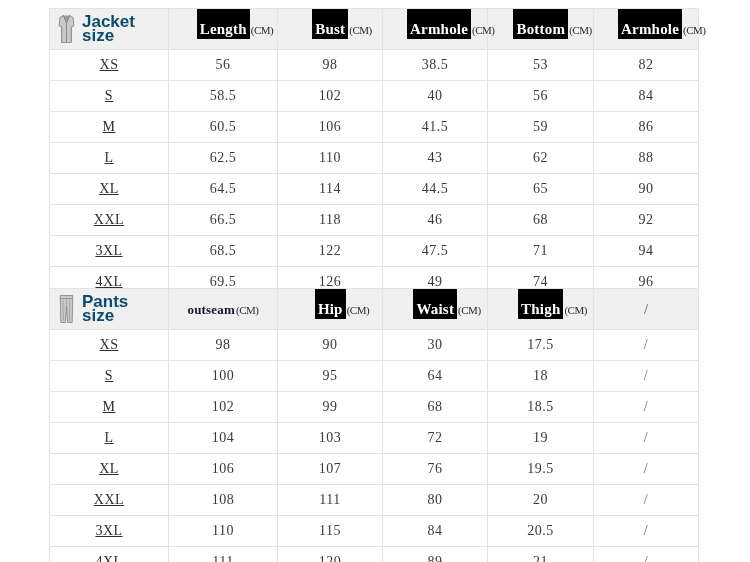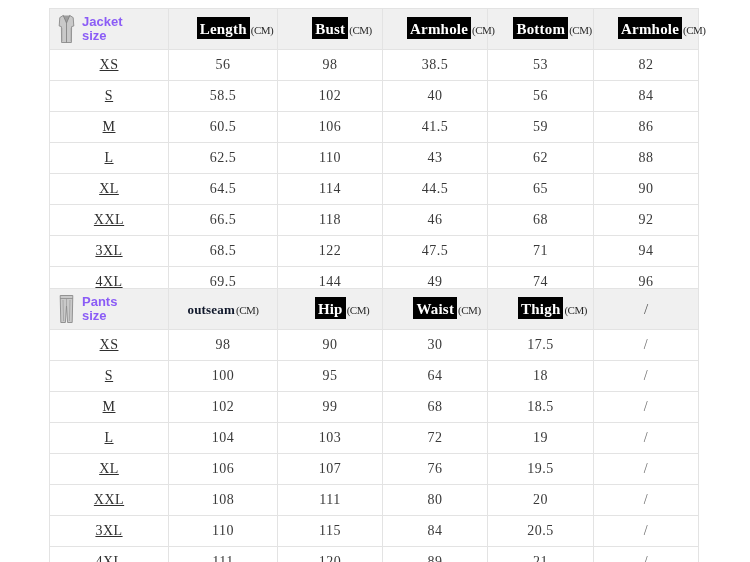--- a/index.html
+++ b/index.html
@@ -59,21 +59,21 @@
     display: inline-block;
     white-space: nowrap;
     font-family: "Liberation Serif", serif;
     font-size: 15px;
     color: #1a1a1a;
     letter-spacing: 0.2px;
   }
   .hdr-label .hl {
     background: #000000;
     color: #ffffff;
-    padding: 4px 3px 2px 3px;
+    padding: 12px 3px 2px 3px;
     font-weight: bold;
     margin-left: 24px;
   }
   .hdr-label .plain {
     font-family: Liberation Serif, serif;
     font-weight: bold;
     font-size: 13px;
     color: #0f172a;
   }
   .hdr-label .unit {
@@ -93,23 +93,23 @@
   .cat-cell-inner {
     display: flex;
     align-items: center;
     justify-content: flex-start;
     padding-left: 8px;
     gap: 7px;
     height: 40px;
   }
   .cat-text {
     font-family: "Liberation Sans", sans-serif;
-    font-size: 13px;
+    font-size: 17px;
     font-weight: bold;
-    color: #8b5cf6;
+    color: #0c4a6e;
     line-height: 14px;
     text-align: left;
   }
   .garment-icon {
     flex: 0 0 auto;
     width: 17px;
     height: 30px;
     display: block;
   }
 
@@ -241,21 +241,21 @@
         <td class="sz">3XL</td>
         <td>68.5</td>
         <td>122</td>
         <td>47.5</td>
         <td>71</td>
         <td>94</td>
       </tr>
       <tr>
         <td class="sz">4XL</td>
         <td>69.5</td>
-        <td>144</td>
+        <td>126</td>
         <td>49</td>
         <td>74</td>
         <td>96</td>
       </tr>
     </tbody>
   </table>
 
   <table class="size-table" id="pants-table">
     <colgroup>
       <col class="c-size">

